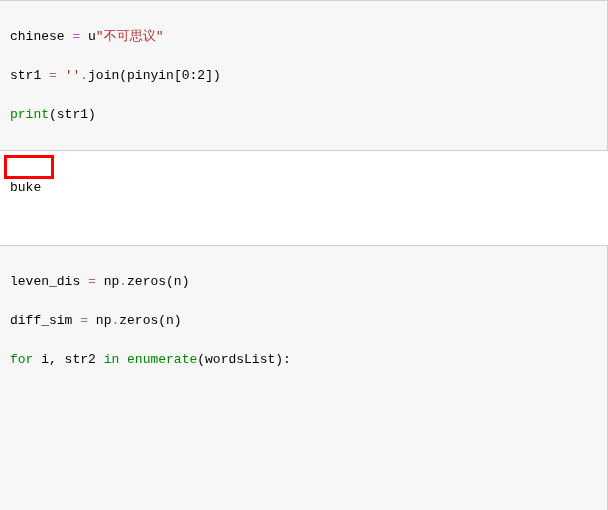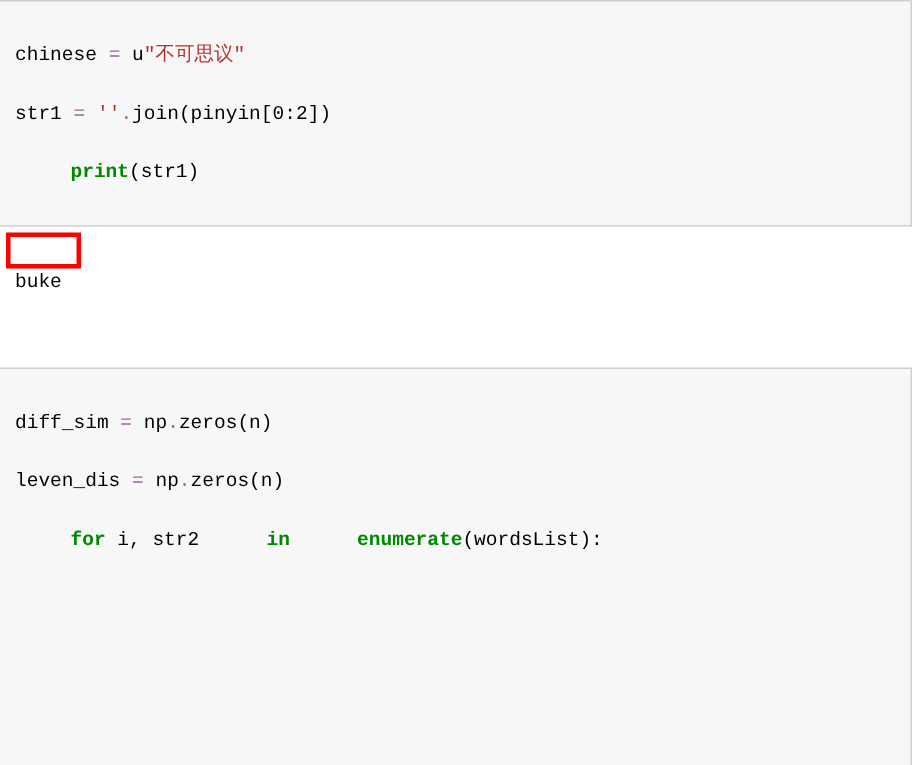--- a/index.html
+++ b/index.html
@@ -24,21 +24,21 @@
     padding: 8px 10px 10px 10px;
     line-height: 1.5;
     white-space: pre;
     font-family: "NSimSun", "SimSun", "Courier New", monospace;
     position: relative;
   }
   .gap { height: 18px; }
   
   .op { color: #a861a8; }
   .str { color: #b93232; }
-  .kw { color: #008800; font-weight: bold; margin-left: 37px; }
+  .kw { color: #008800; font-weight: normal; }
   .cm { color: #408080; font-style: italic; }
   .hl-box {
     border: 3px solid #ff0000;
     position: absolute;
     pointer-events: none;
   }
   .code-line { display: block; }
 </style>
 </head>
 <body>
@@ -50,22 +50,22 @@
 </div>
 
 <div class="cell-output">
 <span>buke</span>
 <div class="hl-box" style="left:4px; top:4px; width:50px; height:24px;"></div>
 </div>
 
 <div class="gap"></div>
 
 <div class="cell-input">
+<span class="code-line"><span>leven_dis </span><span class="op">=</span><span> np</span><span class="op">.</span><span>zeros(n)</span></span>
 <span class="code-line"><span>diff_sim </span><span class="op">=</span><span> np</span><span class="op">.</span><span>zeros(n)</span></span>
-<span class="code-line"><span>leven_dis </span><span class="op">=</span><span> np</span><span class="op">.</span><span>zeros(n)</span></span>
 <span class="code-line"><span class="kw">for</span><span> i, str2 </span><span class="kw">in</span><span> </span><span class="kw">enumerate</span><span>(wordsList):</span></span>
 
 
 
 
 
 
 </div>
 
 </body></html>

